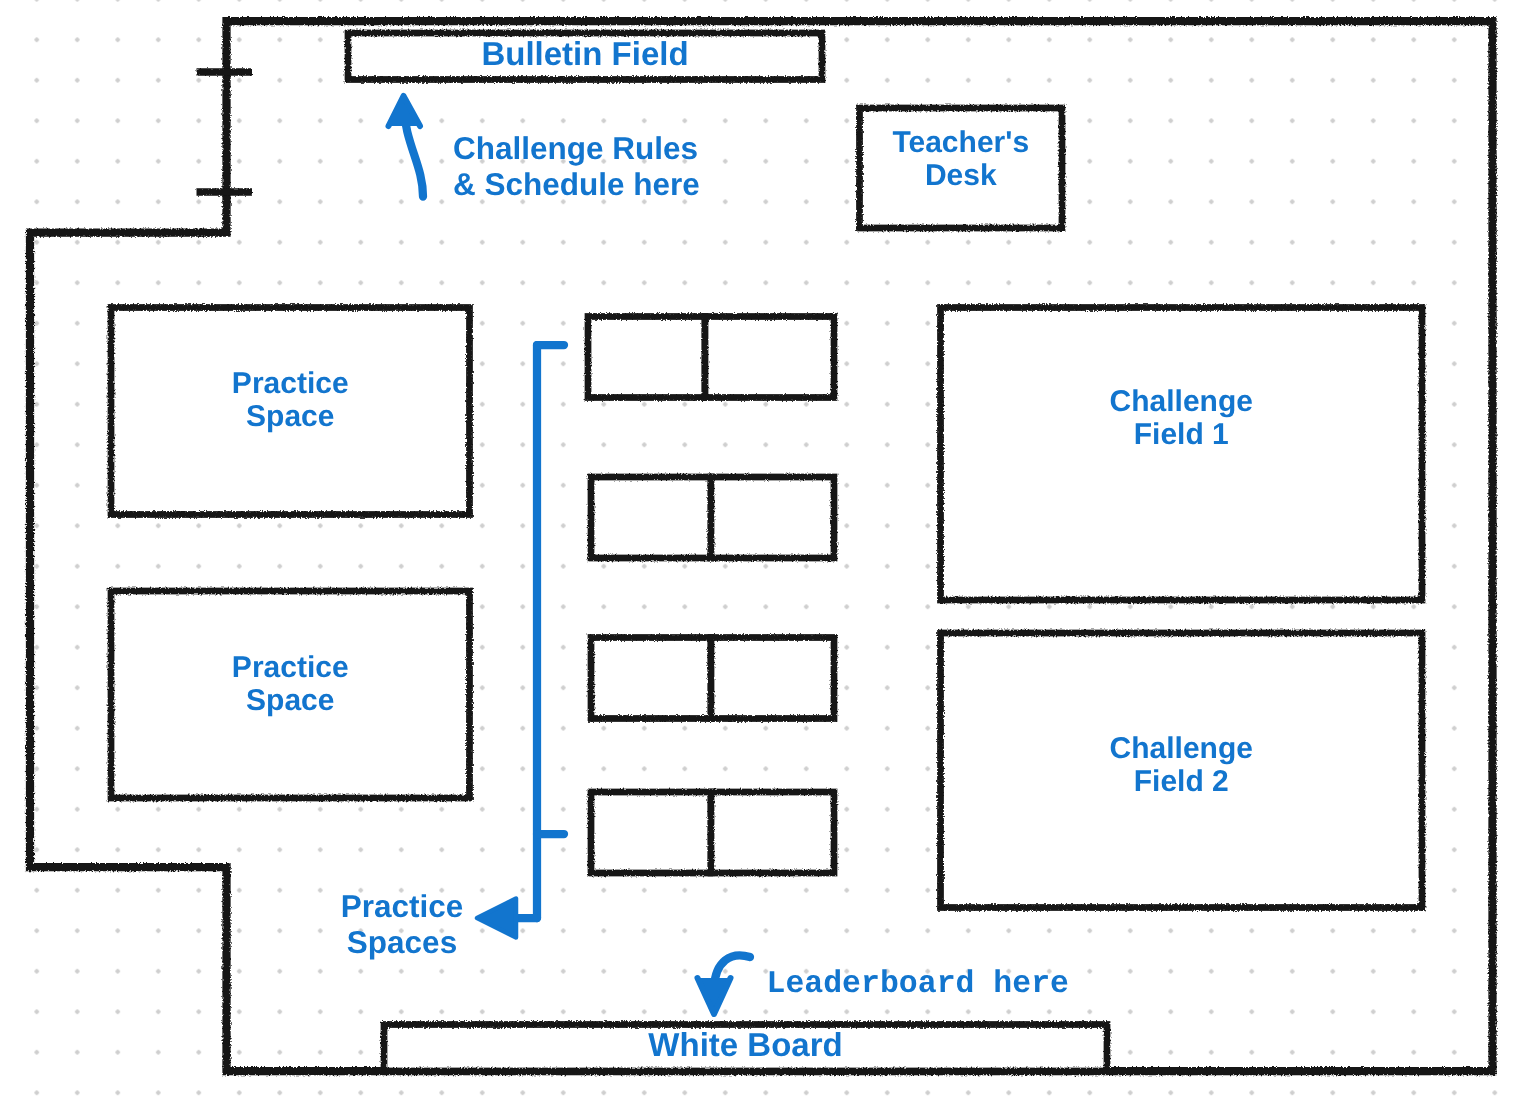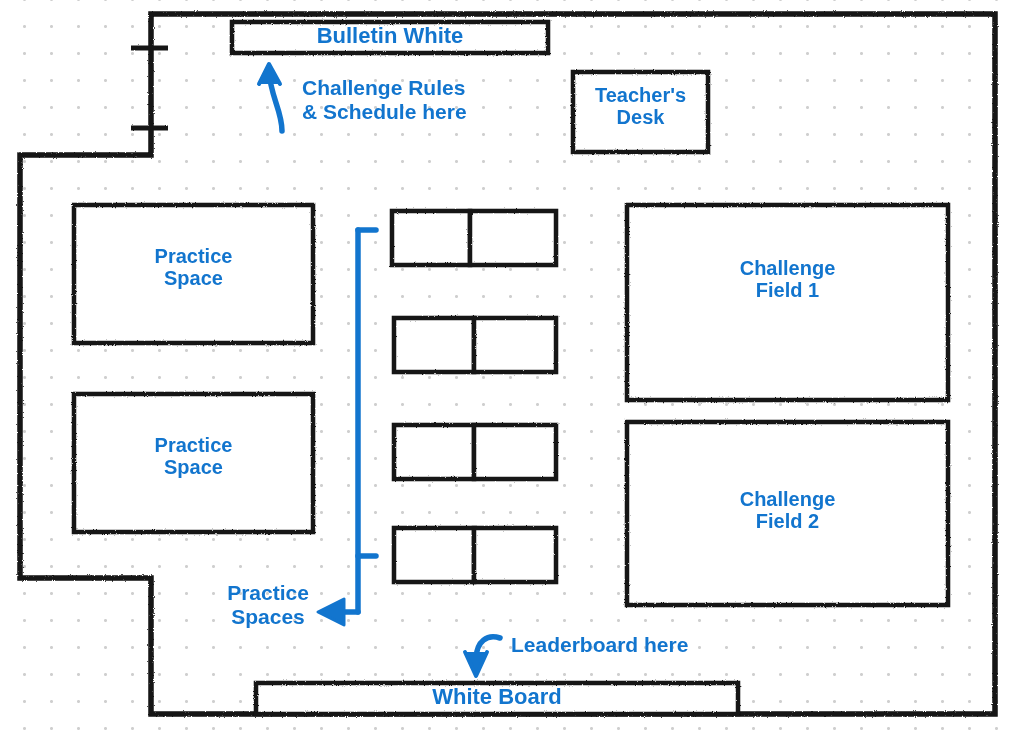--- a/index.html
+++ b/index.html
@@ -34,21 +34,21 @@
     color: #1275ce;
     font-family: "Liberation Sans", sans-serif;
     font-weight: bold;
     line-height: 1.12;
     text-align: center;
     white-space: pre-line;
     user-select: none;
   }
   .room-label { font-size: 20px; }
   .board-label { font-size: 22px; }
-  .note-label { font-size: 21px; text-align: left; }
+  .note-label { font-size: 21px; text-align: left; margin-top: 12px; }
   .note-label.ctr { text-align: center; }
 </style>
 </head>
 <body>
 
 <div id="floorplan">
 
   <svg id="plan-svg" viewBox="0 0 1018 736">
     <defs>
       <filter id="rough" x="-12%" y="-12%" width="124%" height="124%">
@@ -109,21 +109,21 @@
     <g fill="#1275ce" stroke="#1275ce" stroke-width="3" stroke-linejoin="round">
       <path d="M 318,612 L 344,599 L 344,625 Z"></path>
     </g>
 
     <g fill="none" stroke="#1275ce" stroke-width="5.5" stroke-linecap="round" stroke-linejoin="round">
       <path d="M 500,638 C 487,634 477,641 476,658"></path>
       <path d="M 465,652 L 476,676 L 487,652" fill="#1275ce" stroke="#1275ce" stroke-width="4"></path>
     </g>
   </svg>
 
-  <div class="label board-label" style="left:232px; top:24px; width:316px;">Bulletin White</div>
+  <div class="label board-label" style="left:232px; top:24px; width:316px;">Bulletin Field</div>
 
   <div class="label room-label" style="left:573px; top:84px; width:135px;">Teacher's
 Desk</div>
 
   <div class="label room-label" style="left:74px; top:245px; width:239px;">Practice
 Space</div>
 
   <div class="label room-label" style="left:74px; top:434px; width:239px;">Practice
 Space</div>
 
@@ -134,15 +134,15 @@
 Field 2</div>
 
   <div class="label board-label" style="left:256px; top:685px; width:482px;">White Board</div>
 
   <div class="label note-label" style="left:302px; top:76px; width:240px;">Challenge Rules
 &amp; Schedule here</div>
 
   <div class="label note-label ctr" style="left:196px; top:581px; width:144px;">Practice
 Spaces</div>
 
-  <div class="label note-label" style="left:511px; top:633px; width:250px;">Leaderboard here</div>
+  <div class="label note-label" style="left:511px; top:633px; width:250px;font-family:Liberation Mono, monospace;">Leaderboard here</div>
 
 </div>
 
 </body></html>

